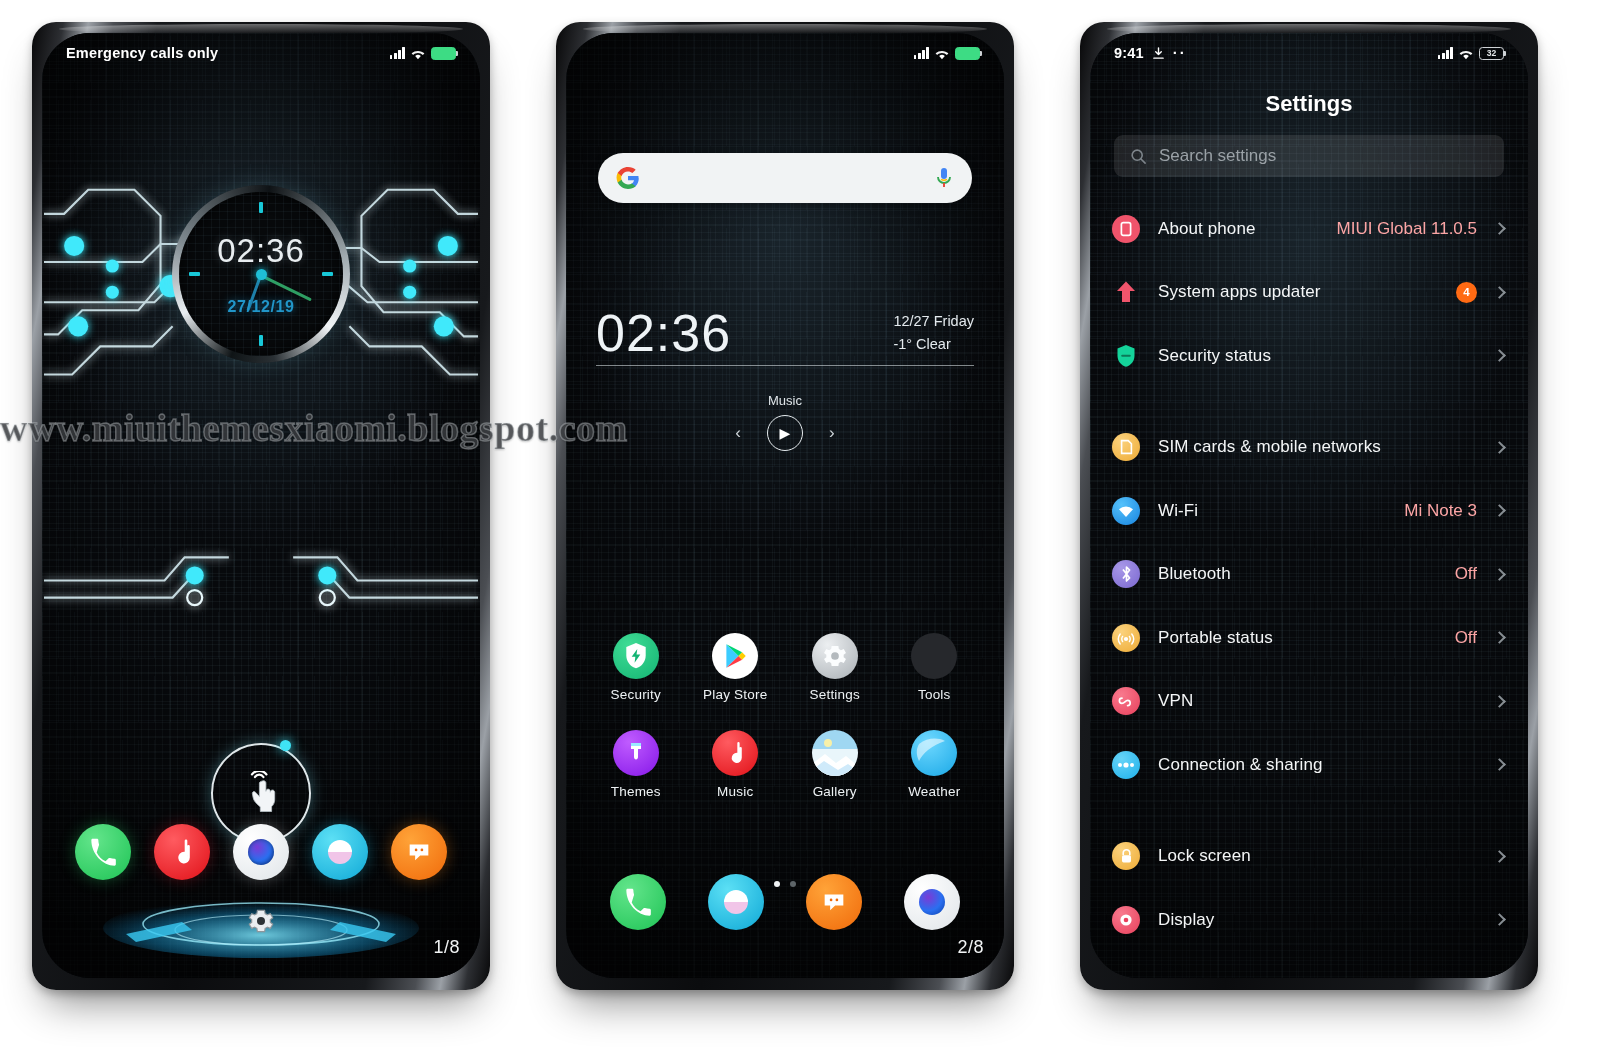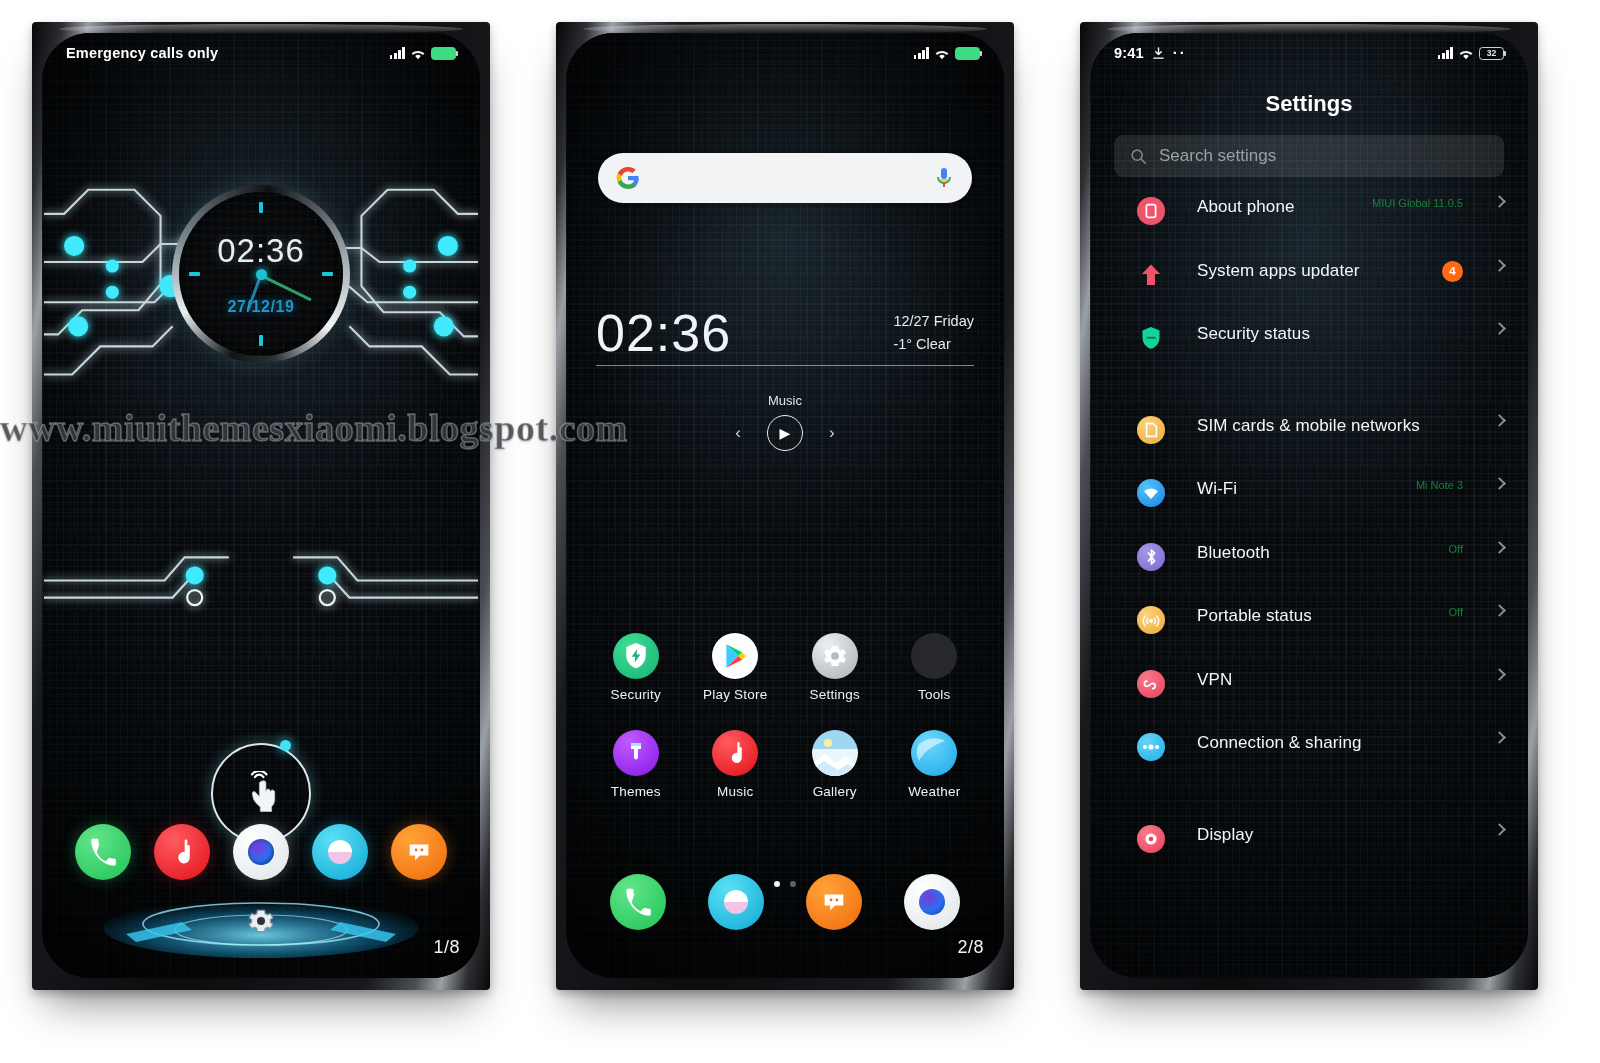--- a/index.html
+++ b/index.html
@@ -6,21 +6,21 @@
   html,body { width:1600px; height:1063px; overflow:hidden; }
   body {
     background:#ffffff;
     font-family:"Liberation Sans", sans-serif;
     position:relative;
   }
 
   
   .phone{
     position:absolute;
-    border-radius:4px;
+    border-radius:24px;
     background:
       linear-gradient(100deg,#060607 0%,#2d2f33 5%,#9ba0a6 9%,#4b4e53 13%,#17191c 20%,
                       #0b0c0e 50%,#17191c 80%,#4b4e53 88%,#9ba0a6 92%,#2d2f33 96%,#060607 100%);
     padding:11px 10px 12px 10px;
     box-shadow:0 26px 40px -14px rgba(0,0,0,.45), 0 4px 10px rgba(0,0,0,.25);
   }
   .phone::after{
     
     content:"";position:absolute;left:6%;right:6%;top:2px;height:10px;border-radius:50%;
     background:linear-gradient(180deg,rgba(255,255,255,.38),rgba(255,255,255,0));
@@ -143,23 +143,23 @@
   .dots i{width:6px;height:6px;border-radius:50%;background:#5d6468;display:block;}
   .dots i.on{background:#f0f3f5;}
   .dock2{position:absolute;left:0;right:0;bottom:48px;display:flex;justify-content:center;gap:42px;z-index:4;}
 
   
   .s-title{position:absolute;left:0;right:0;top:58px;text-align:center;color:#fff;font-size:22px;font-weight:bold;z-index:5;}
   .s-search{position:absolute;left:24px;right:24px;top:102px;height:42px;border-radius:9px;
             background:rgba(255,255,255,.10);display:flex;align-items:center;gap:12px;padding:0 16px;z-index:5;}
   .s-search .ph{color:#9aa1a6;font-size:17px;}
   .s-list{position:absolute;left:0;right:0;top:164px;bottom:0;z-index:5;}
-  .s-row{display:flex;align-items:flex-start;height:63.5px;padding:0 24px 0 22px;gap:32px;margin-left:25px;}
+  .s-row{display:flex;align-items:center;height:63.5px;padding:0 24px 0 22px;gap:18px;}
   .s-row .nm{flex:1;color:#f4f6f7;font-size:17px;letter-spacing:.1px;}
-  .s-row .val{color:#15803d;font-size:11px;white-space:nowrap;}
+  .s-row .val{color:#fca5a5;font-size:17px;white-space:nowrap;}
   .s-row .badge{width:21px;height:21px;border-radius:50%;background:#ff6a13;color:#fff;font-size:11.5px;
                 display:flex;align-items:center;justify-content:center;font-weight:bold;}
   .chev{width:9px;height:9px;border-right:2px solid #878e93;border-top:2px solid #878e93;transform:rotate(45deg);flex:none;}
   .sico{width:28px;height:28px;border-radius:50%;display:flex;align-items:center;justify-content:center;flex:none;}
   .s-gap{height:28px;}
 
   
   .wm{position:absolute;left:0;right:0;top:406px;text-align:left;z-index:40;pointer-events:none;
       font-size:38px;font-weight:bold;letter-spacing:.5px;
       color:rgba(60,62,66,.80);
@@ -630,20 +630,30 @@
               <circle cx="10" cy="4" r="2.6" fill="#fff"></circle>
               <circle cx="16" cy="4" r="2" fill="#fff"></circle>
             </svg>
         </span>
         <span class="nm">Connection &amp; sharing</span>
         <span class="chev"></span>
       </div>
 
       <div class="s-gap"></div>
 
+      <div class="s-row">
+        <span class="sico" style="background:radial-gradient(circle at 34% 28%,#fbd27d,#eeab35)">
+          <svg width="15" height="17" viewBox="0 0 15 17">
+              <path d="M4.2 7.2V5a3.3 3.3 0 0 1 6.6 0v2.2" fill="none" stroke="#fff" stroke-width="1.6"></path>
+              <rect x="3" y="7.2" width="9" height="7.2" rx="1.6" fill="#fff"></rect>
+            </svg>
+        </span>
+        <span class="nm">Lock screen</span>
+        <span class="chev"></span>
+      </div>
 
       <div class="s-row">
         <span class="sico" style="background:radial-gradient(circle at 34% 28%,#f8798d,#e8405c)">
           <svg width="16" height="16" viewBox="0 0 16 16">
               <circle cx="8" cy="8" r="5.6" fill="#fff"></circle>
               <circle cx="8" cy="8" r="2.3" fill="#e8405c"></circle>
             </svg>
         </span>
         <span class="nm">Display</span>
         <span class="chev"></span>

